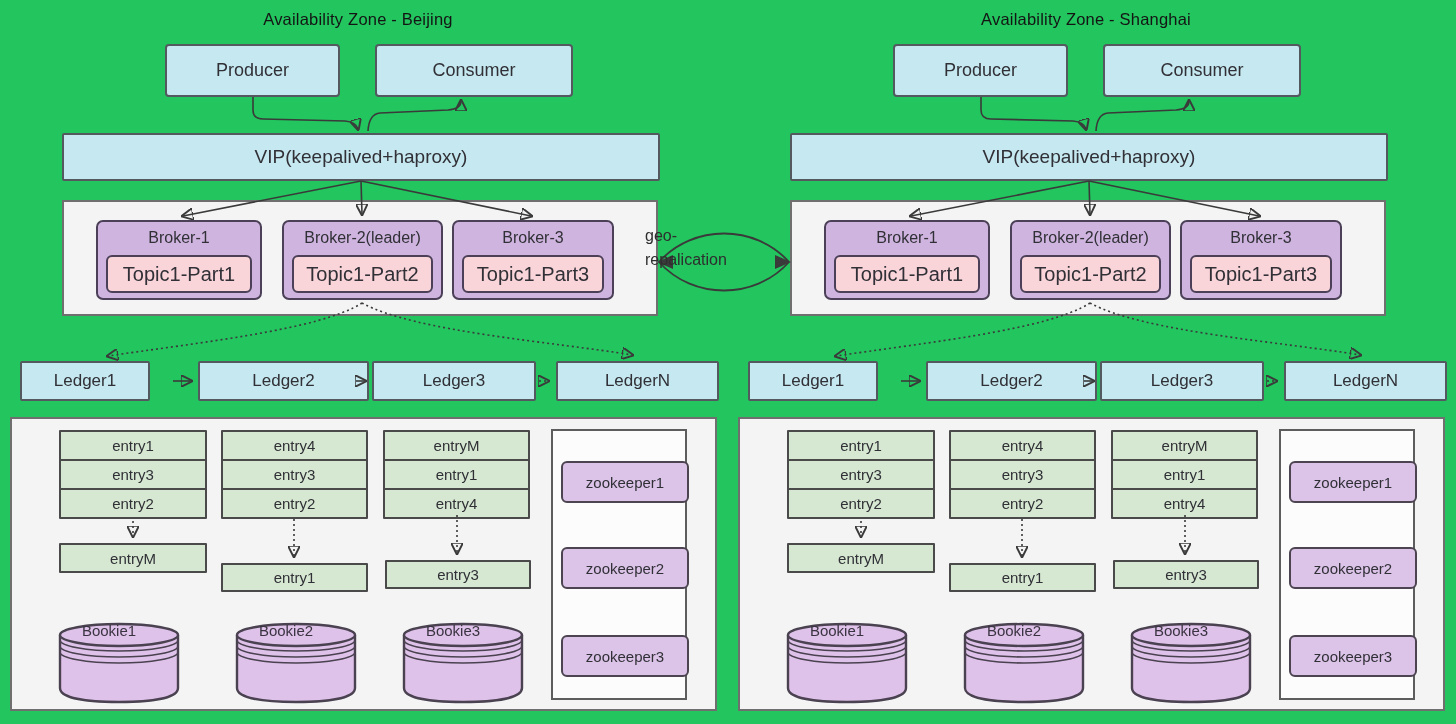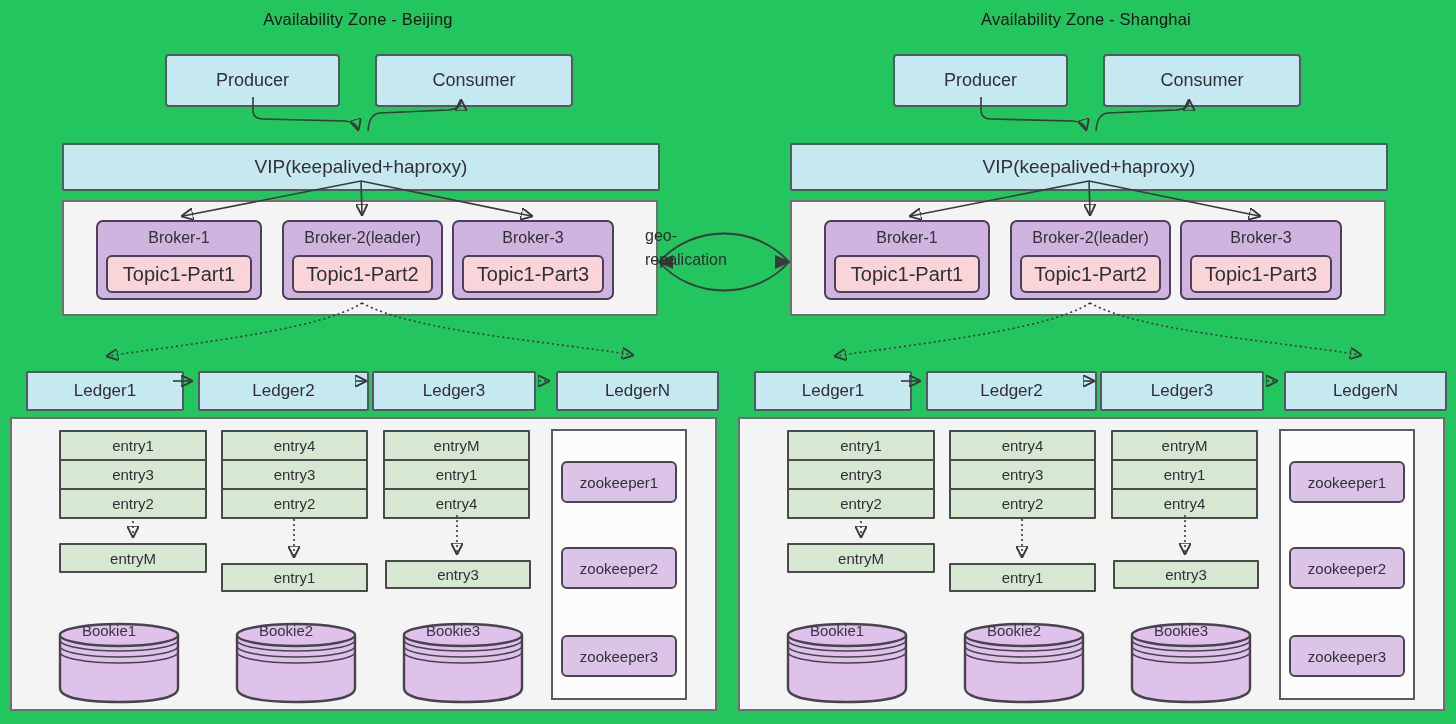--- a/index.html
+++ b/index.html
@@ -9,50 +9,50 @@
   }
   html,body{margin:0;padding:0;background:#fff;}
   body{font-family:"Liberation Sans", sans-serif; color:var(--txt);}
   #canvas{position:relative;width:1456px;height:724px;background:#22c55e;overflow:hidden;}
   .zone{position:absolute;top:0;width:728px;height:724px;}
   .az-title{position:absolute;left:0;top:10px;width:716px;margin:0;text-align:center;
     font-size:16.5px;font-weight:400;color:#141414;letter-spacing:.2px;}
   .box{position:absolute;box-sizing:border-box;border:2px solid var(--bd);
     display:flex;align-items:center;justify-content:center;text-align:center;
     font-size:18px;color:var(--txt);}
-  .cyan{background:var(--cyan);border-radius:4px;border-color:#54595f;margin-top:10px;}
+  .cyan{background:var(--cyan);border-radius:4px;border-color:#54595f;}
   .producer{left:165px;top:44px;width:175px;height:53px;}
   .consumer{left:375px;top:44px;width:198px;height:53px;}
   .vip{left:62px;top:133px;width:598px;height:48px;font-size:19px;border-radius:2px;}
   .frame{position:absolute;box-sizing:border-box;background:var(--frame);
     border:2px solid var(--framebd);}
   .broker-frame{left:62px;top:200px;width:596px;height:116px;}
   .broker{top:220px;height:80px;background:var(--purple);border-color:#4b4058;
     border-radius:7px;align-items:flex-start;font-size:16px;padding-top:7px;}
   .b1{left:96px;width:166px}.b2{left:282px;width:161px}.b3{left:452px;width:162px}
   .topic{top:255px;height:38px;background:var(--pink);border-color:#4b4058;
     border-radius:6px;font-size:20px;}
   .t1{left:106px;width:146px}.t2{left:292px;width:141px}.t3{left:462px;width:142px}
   .ledger{top:361px;height:40px;font-size:17px;border-radius:2px;}
-  .l1{left:26px;width:158px}.l2{left:198px;width:171px}
+  .l1{left:20px;width:130px}.l2{left:198px;width:171px}
   .l3{left:372px;width:164px}.l4{left:556px;width:163px}
   .storage-frame{left:10px;top:417px;width:707px;height:294px;}
   .entry{height:31px;background:var(--green);border-color:#4a4a4a;font-size:15px;border-radius:1px;}
   .c1{left:59px;width:148px}.c2{left:221px;width:147px}.c3{left:383px;width:147px}
   .r1{top:430px}.r2{top:459px}.r3{top:488px}
   .bot1{left:59px;top:543px;width:148px;height:30px}
   .bot2{left:221px;top:563px;width:147px;height:29px}
   .bot3{left:385px;top:560px;width:146px;height:29px}
   .bookie{position:absolute;top:622px;width:102px;height:82px;}
   .bk1{left:58px}.bk2{left:235px}.bk3{left:402px}
   .bookie svg{position:absolute;left:0;top:0;}
   .bookie .bookie-label{position:absolute;left:0;top:0;width:100%;text-align:center;
     font-size:15px;color:#3a3341;}
   .zk-frame{left:551px;top:429px;width:136px;height:271px;background:#fcfcfc;border-color:#5d5d5d;}
-  .zk{left:561px;width:116px;height:42px;background:var(--zkp);border-color:#4c4450;
+  .zk{left:561px;width:128px;height:42px;background:var(--zkp);border-color:#4c4450;
     border-radius:6px;font-size:15px;}
   .zk1{top:461px}.zk2{top:547px}.zk3{top:635px}
   .wires{position:absolute;left:0;top:0;pointer-events:none;}
   .wires path{fill:none;stroke:var(--wire);stroke-width:1.6px;}
   .wires path.dot{stroke-dasharray:2 3;}
   #geo-link{position:absolute;left:645px;top:210px;width:160px;height:105px;}
   #geo-link svg{position:absolute;left:0;top:0;}
   #geo-link path{fill:none;stroke:var(--wire);stroke-width:1.8px;}
   #geo-link polygon{fill:var(--wire);}
   .geo-label{position:absolute;left:0;top:14px;width:100%;text-align:left;

